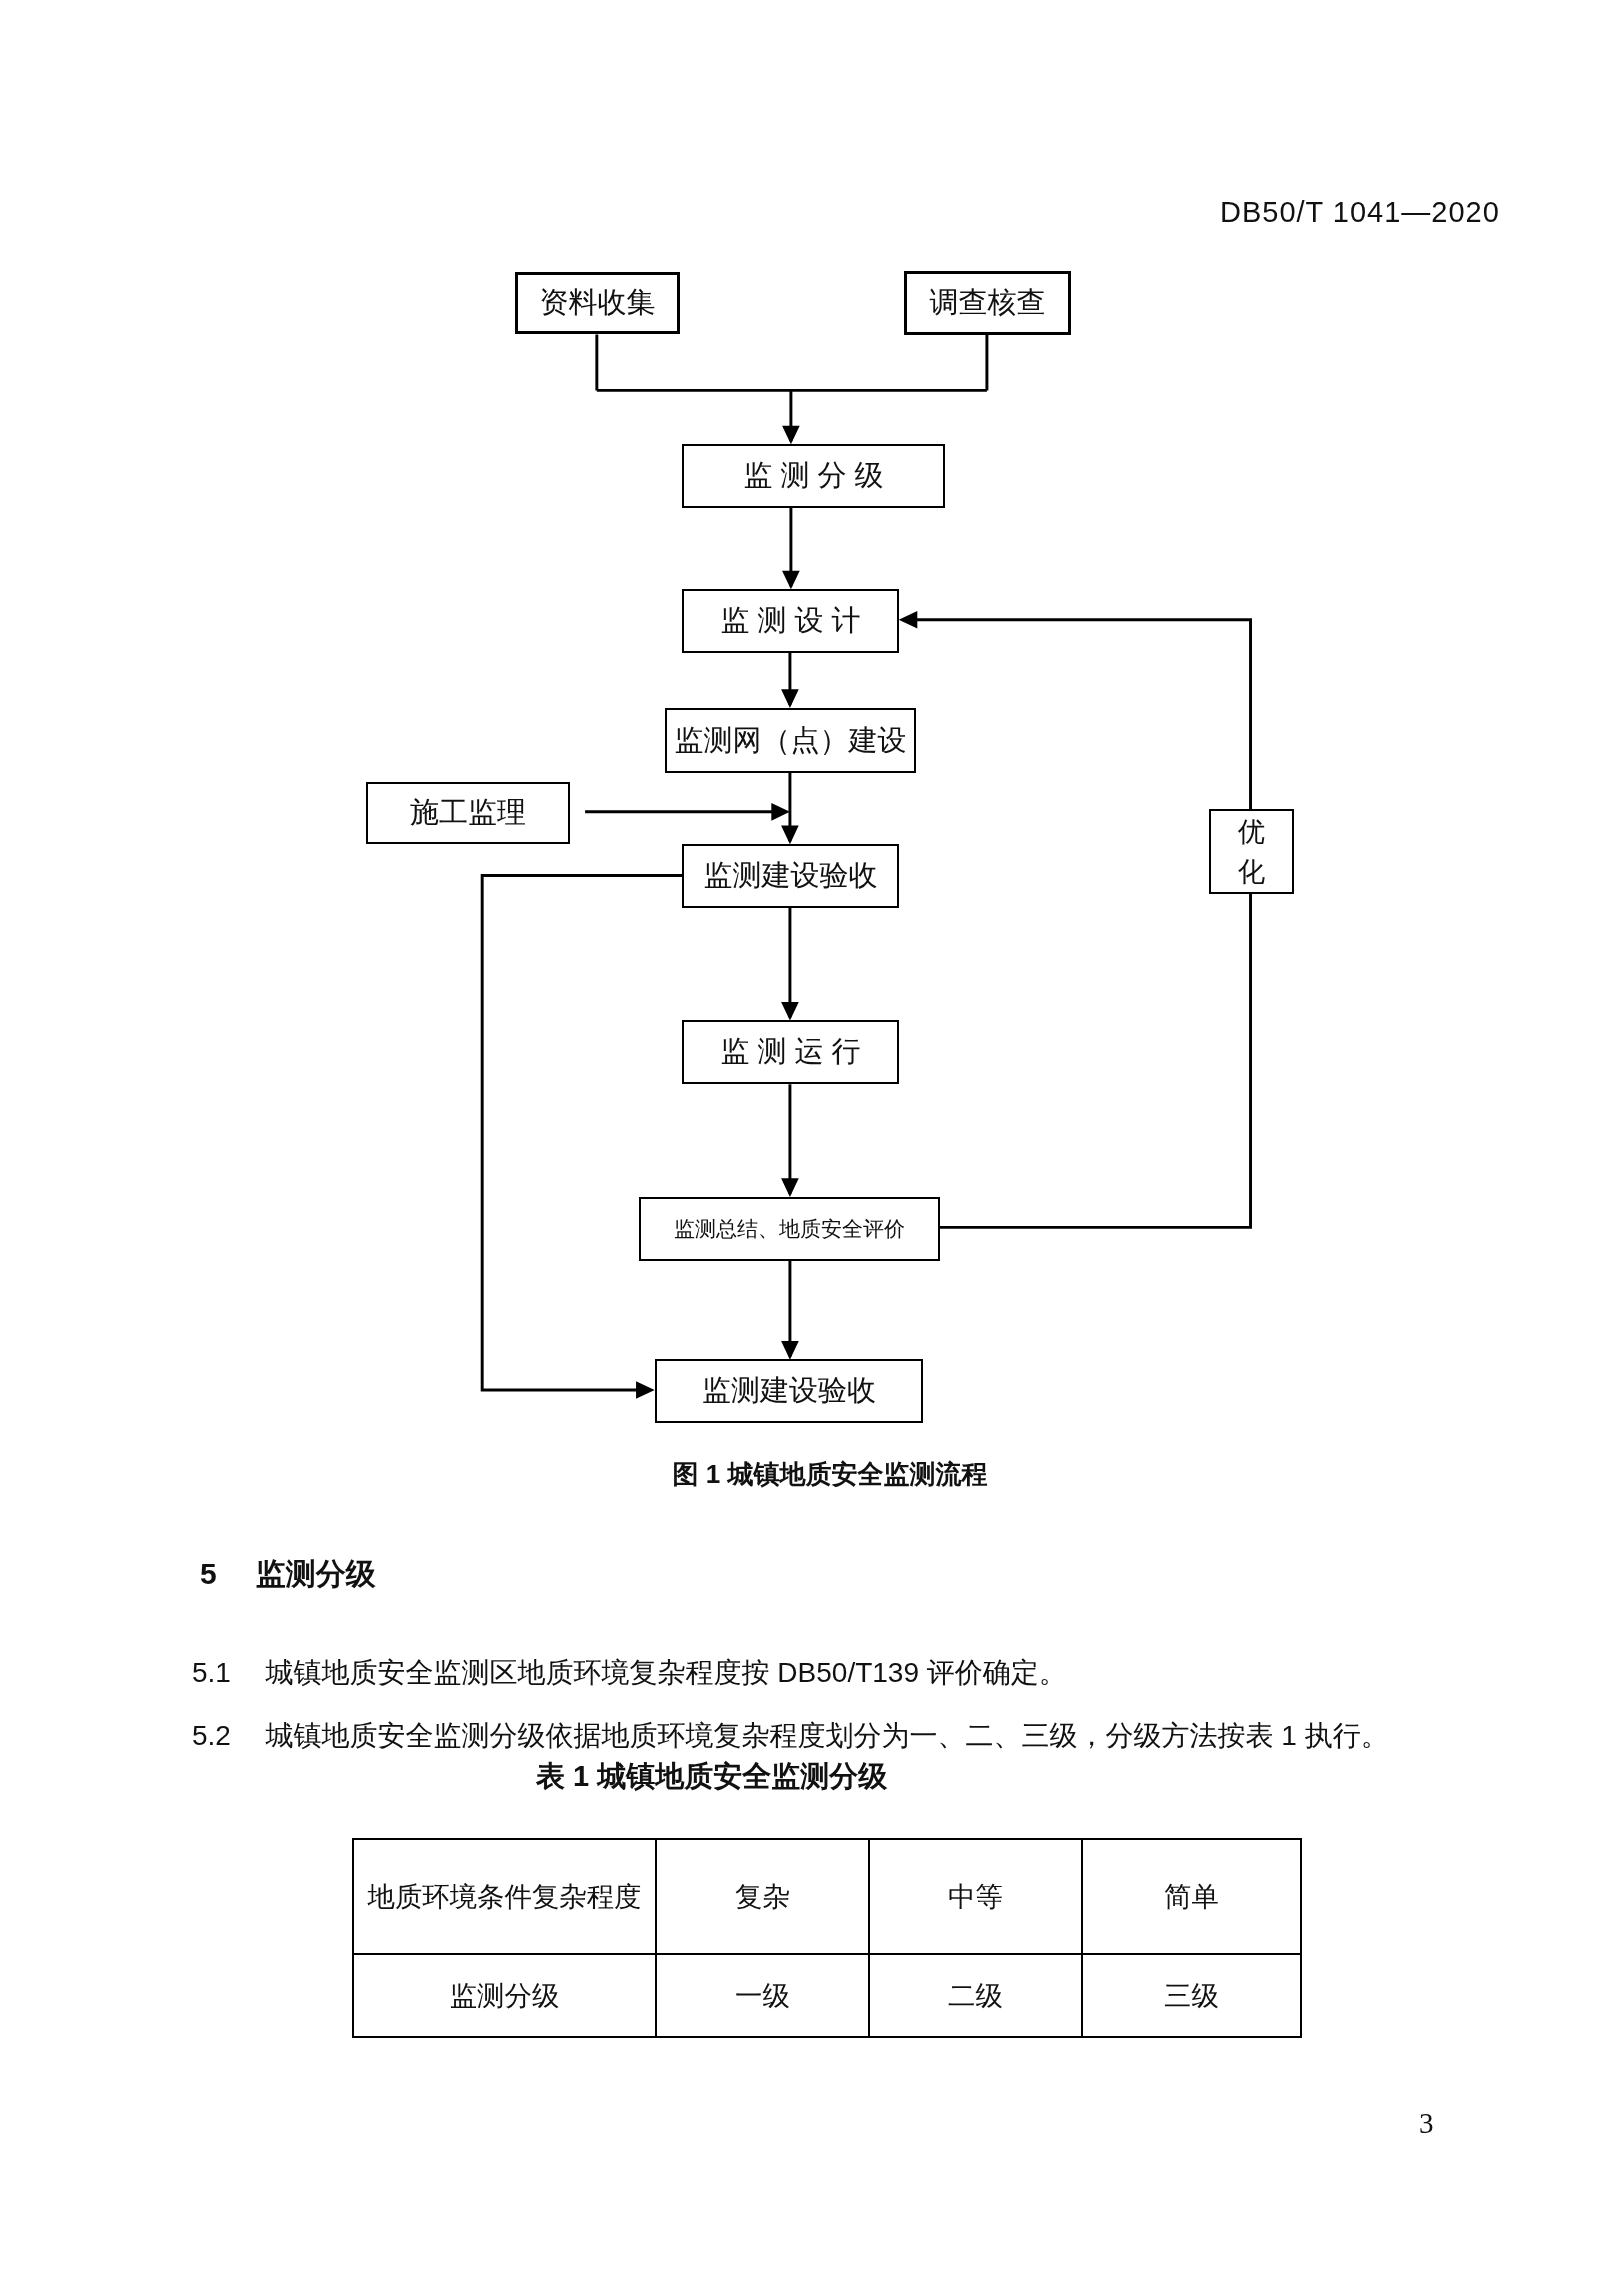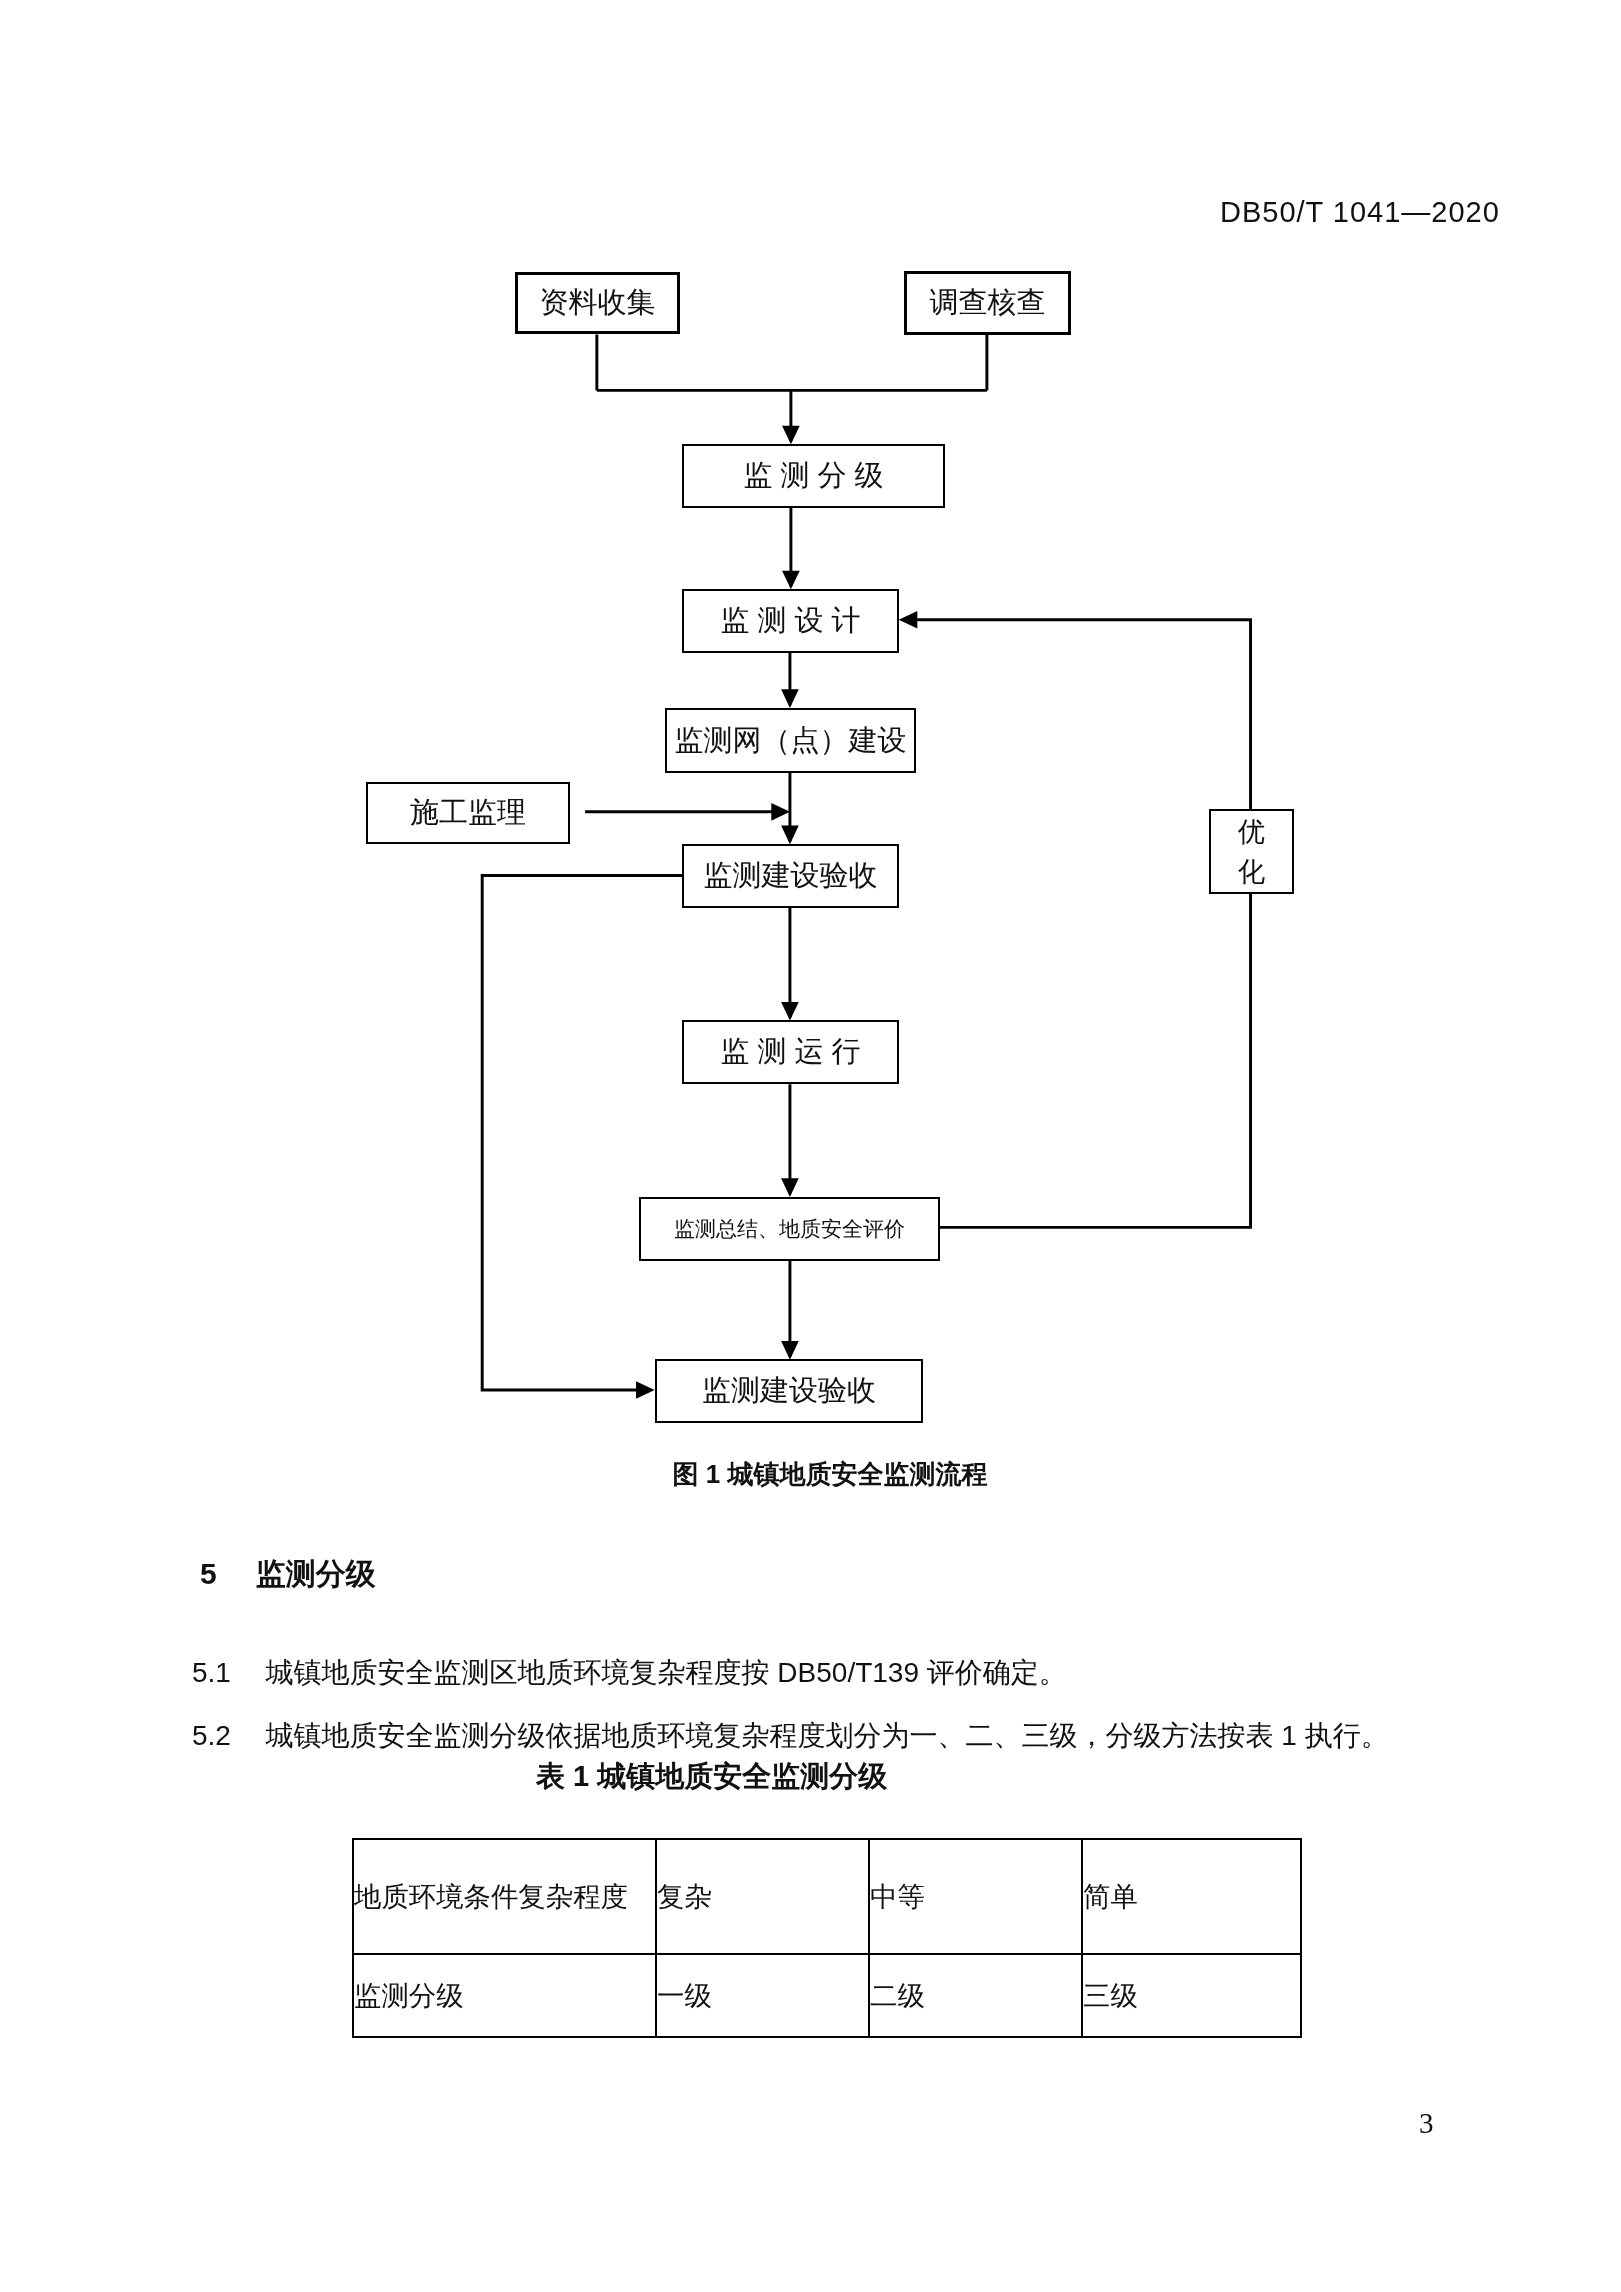--- a/index.html
+++ b/index.html
@@ -45,21 +45,21 @@
     text-align:left;font-size:29px;font-weight:bold;white-space:nowrap;
   }
   table.grading{
     position:absolute;left:352px;top:1838px;
     width:947px;height:198px;
     border-collapse:collapse;table-layout:fixed;
     font-size:27.4px;
   }
   table.grading td{
     border:2.5px solid #000;
-    vertical-align:middle;
+    text-align:center;vertical-align:middle;
     padding:0;
     margin-left:8px;
   }
   table.grading tr.r1{height:115px;}
   table.grading tr.r2{height:83px;}
   .page-num{
     position:absolute;left:1419px;top:2107px;
     font-family:"Liberation Serif","DejaVu Serif",serif;
     font-size:29px;
   }

